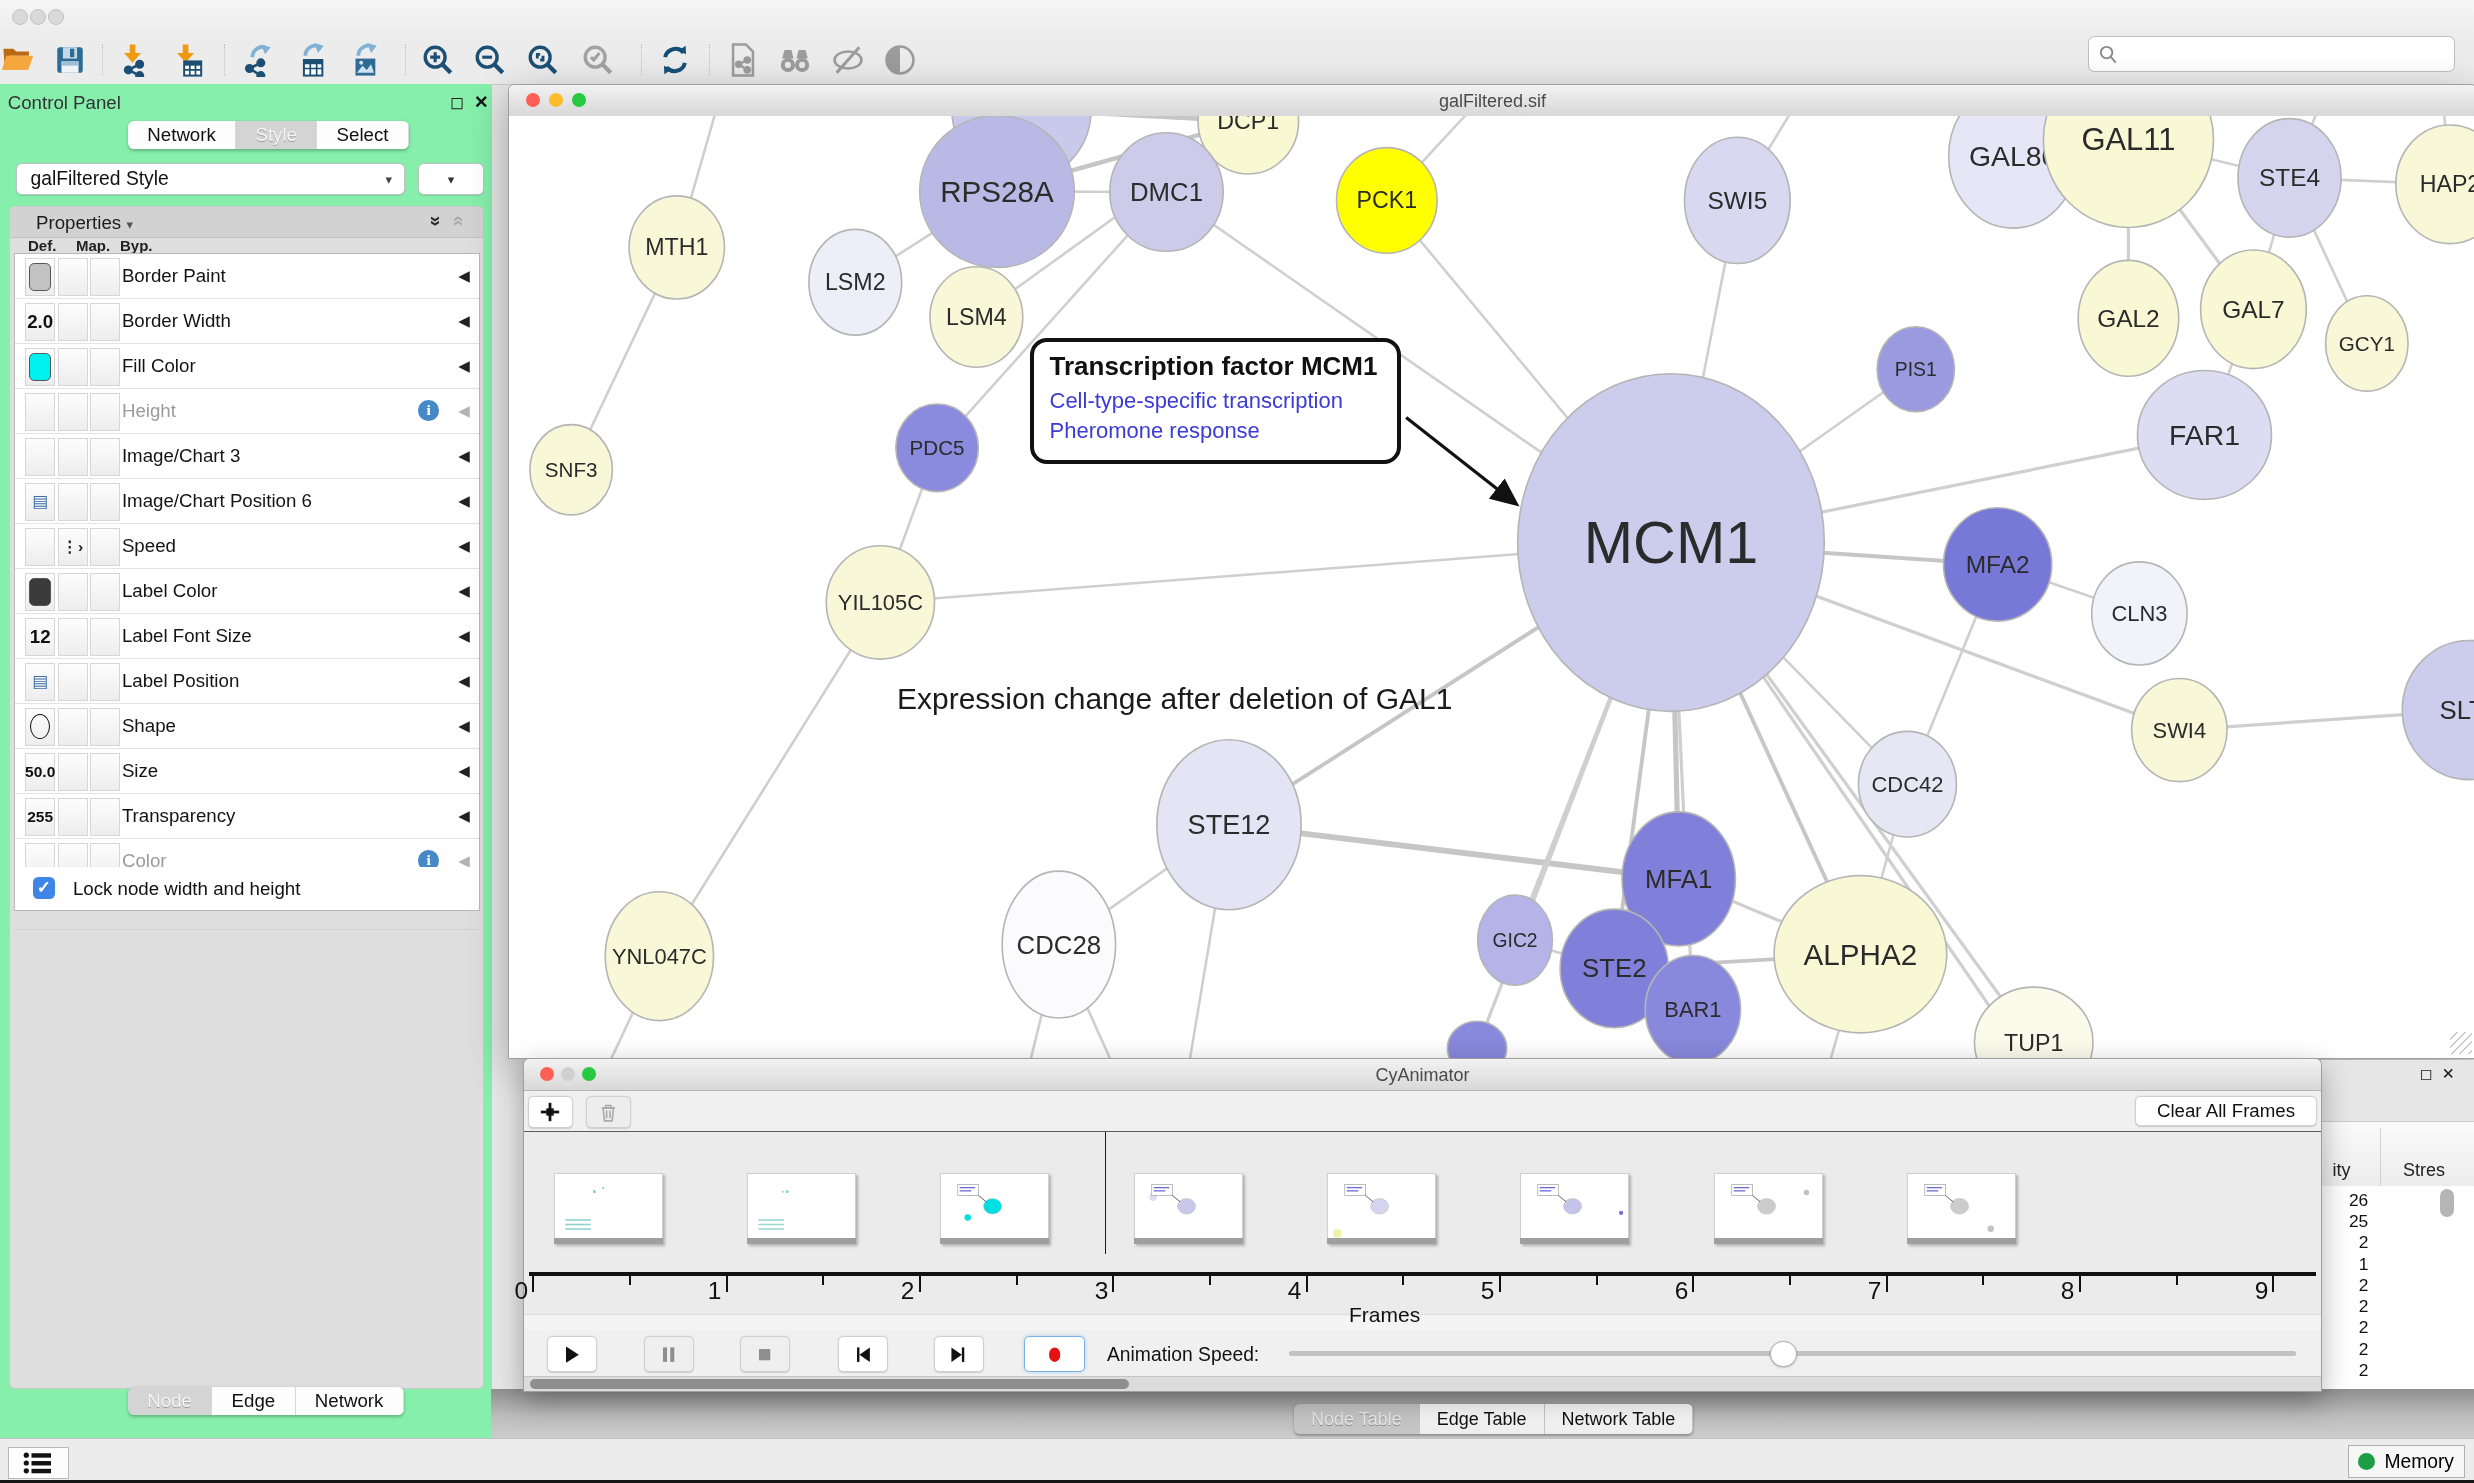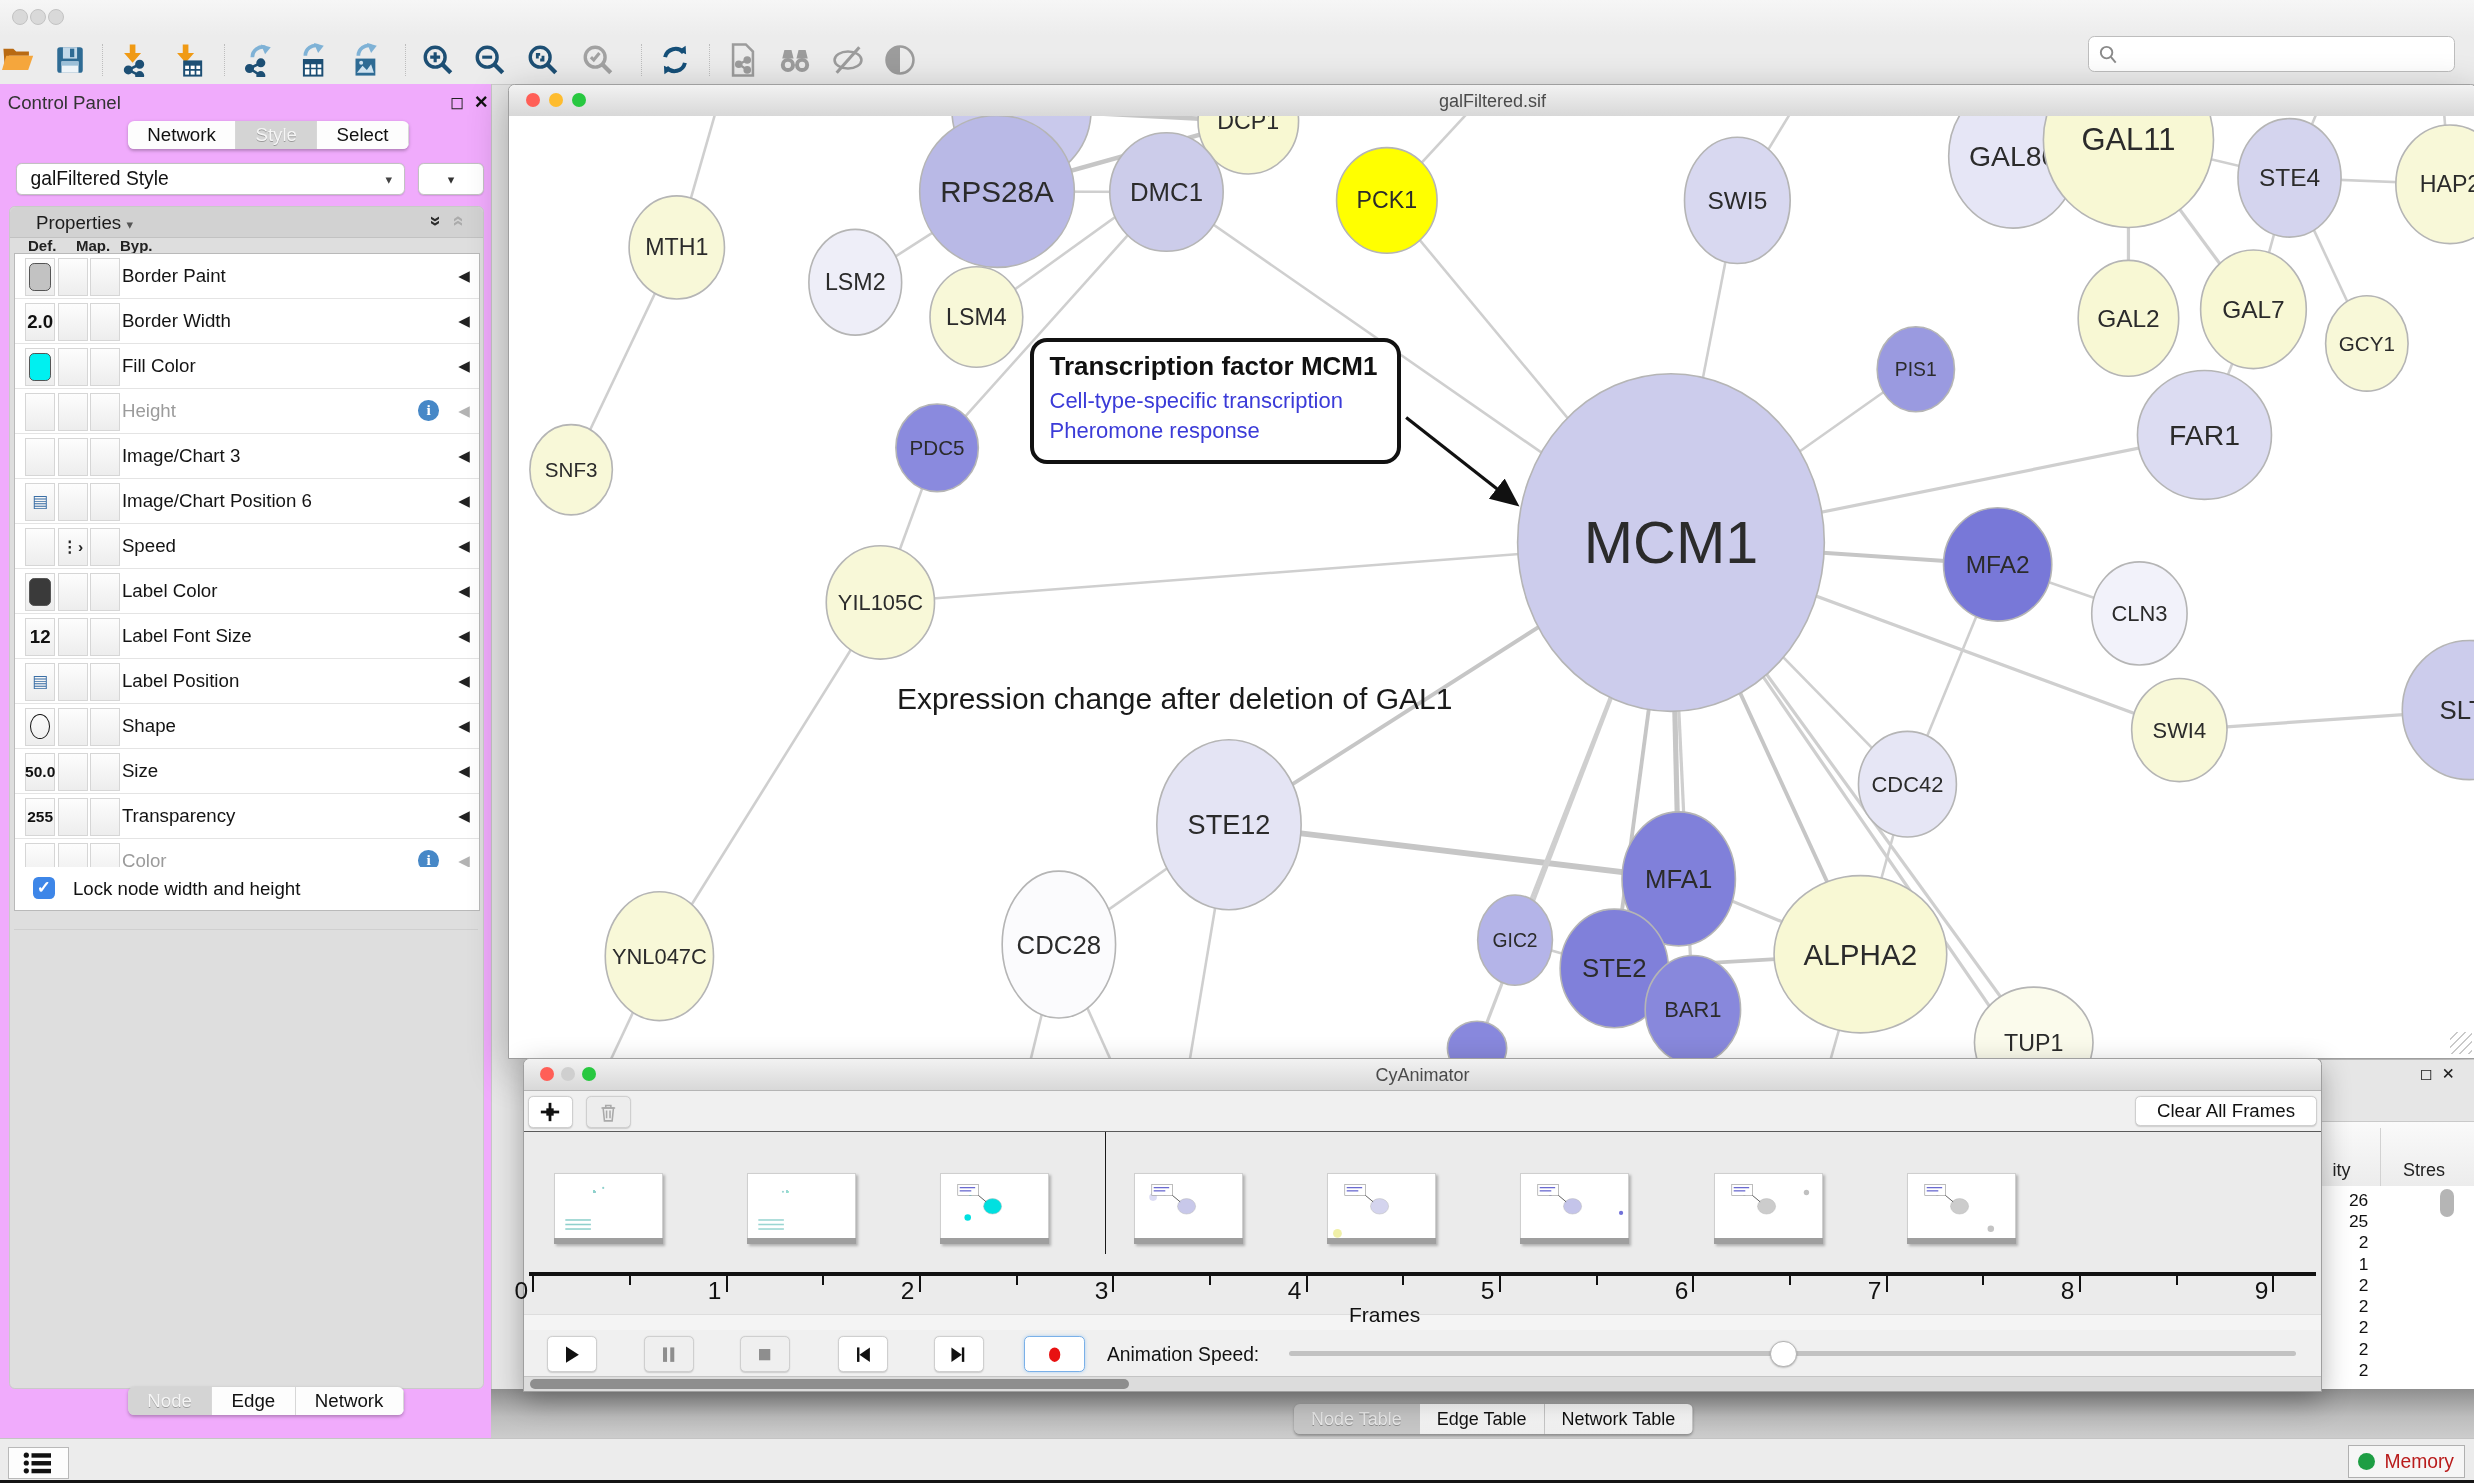--- a/index.html
+++ b/index.html
@@ -9,21 +9,21 @@
   .mac-title{position:absolute;left:0;right:0;top:7.7px;text-align:center;font-size:18.7px;color:#a2a2a2;}
   .tl-dot{position:absolute;width:14px;height:14px;border-radius:50%;top:9px;}
   .tl-grey{background:#d9d9d9;border:0.6px solid #c3c3c3;}
   
   .toolbar{position:absolute;left:0;top:36px;width:2475px;height:48px;background:#ececec;border-bottom:1.3px solid #cdcdcd;}
   .tbtn{position:absolute;top:5.8px;width:36px;height:36px;display:flex;align-items:center;justify-content:center;border-radius:3.9px;}
   .tsep{position:absolute;top:7.7px;width:0;height:32px;border-left:1.3px dotted #bdbdbd;}
   .searchbox{position:absolute;left:2088px;top:36px;width:365px;height:34px;background:#fff;border:1.3px solid #bdbdbd;border-radius:6.4px;display:flex;align-items:center;}
   .searchbox input{border:none;outline:none;font-size:18px;flex:1;background:transparent;margin-left:5.2px;}
   
-  .control-panel{position:absolute;left:0;top:84px;width:491px;height:1355px;background:#f0abfc;border-right:1.3px solid #c6c6c6;}
+  .control-panel{position:absolute;left:0;top:84px;width:491px;height:1355px;background:#86efac;border-right:1.3px solid #c6c6c6;}
   .cp-title{position:absolute;left:7.7px;top:7.7px;font-size:18.7px;color:#333;}
   .cp-float{position:absolute;left:450px;top:7.7px;font-size:17px;color:#222;}
   .cp-close{position:absolute;left:474px;top:7.7px;font-size:17.4px;color:#111;font-weight:bold;}
   .cp-tabs{position:absolute;left:128px;top:37px;height:28px;display:flex;border-radius:6.4px;overflow:hidden;box-shadow:0 1.3px 3.2px rgba(0,0,0,.25);}
   .cp-tab{padding:0 19.3px;display:flex;align-items:center;font-size:18.7px;background:#fdfdfd;color:#111;border-right:0.6px solid #d7d7d7;}
   .cp-tab.selected{background:#d4d4d4;color:#f5f5f5;text-shadow:0 0.6px 0.6px #9a9a9a;}
   .combo{position:absolute;left:15.5px;top:79px;width:387px;height:30px;background:#fff;border:0.6px solid #c2c2c2;border-radius:5.8px;display:flex;align-items:center;box-shadow:0 0.6px 1.3px rgba(0,0,0,.12);}
   .combo .val{font-size:19.3px;color:#111;margin-left:14px;flex:1;}
   .combo .car{margin-right:11.6px;font-size:13px;color:#444;}
   .combo-btn{position:absolute;left:418px;top:79px;width:64px;height:30px;background:#fff;border:0.6px solid #c2c2c2;border-radius:5.8px;display:flex;align-items:center;justify-content:center;font-size:13px;color:#333;box-shadow:0 0.6px 1.3px rgba(0,0,0,.12);}
@@ -97,21 +97,21 @@
   .tp-body{position:absolute;left:0;top:126px;width:100%;bottom:0;background:#fff;}
   .tp-val{position:absolute;width:46px;text-align:right;font-size:17.4px;color:#111;height:21px;}
   .tp-scroll{position:absolute;left:119px;top:2.6px;width:14px;height:28px;background:#b5b5b5;border-radius:7px;}
   
   .dock{position:absolute;left:491px;top:1389px;width:1984px;height:50px;background:linear-gradient(#8f8f8f,#bdbdbd 55%,#cdcdcd);}
   .dock-tabs{position:absolute;left:803px;top:15px;height:30px;display:flex;border-radius:5.8px;overflow:hidden;box-shadow:0 1.3px 2.6px rgba(0,0,0,.3);}
   .dock-tab{padding:0 17px;display:flex;align-items:center;font-size:18px;background:linear-gradient(#fdfdfd,#ededed);color:#111;border-right:0.6px solid #c6c6c6;}
   .dock-tab.selected{background:#c6c6c6;color:#e9e9e9;text-shadow:0 0.6px 0.6px #8a8a8a;}
   .statusbar{position:absolute;left:0;top:1438px;width:2475px;height:45px;background:#ececec;border-top:1.3px solid #c4c4c4;}
   .list-btn{position:absolute;left:7.7px;top:7.7px;width:59px;height:30px;background:#fdfdfd;border:1.3px solid #b9b9b9;display:flex;align-items:center;justify-content:center;}
-  .mem-btn{position:absolute;right:10.3px;top:6.4px;width:115px;height:31px;background:#f6f6f6;border:1.3px solid #b0b0b0;display:flex;align-items:center;justify-content:center;font-size:19.3px;color:#b91c1c;}
+  .mem-btn{position:absolute;right:10.3px;top:6.4px;width:115px;height:31px;background:#f6f6f6;border:1.3px solid #b0b0b0;display:flex;align-items:center;justify-content:center;font-size:19.3px;color:#000000;}
   .mem-dot{width:17px;height:17px;border-radius:50%;background:#1e9e44;margin-right:9px;}
   .bottom-strip{position:absolute;left:0;bottom:0;width:100%;height:3.9px;background:#141414;}
   svg text{font-family:"Liberation Sans",sans-serif;}
 </style>
 </head>
 <body>
 
 <div class="stage">
 
   <div class="mac-titlebar">

